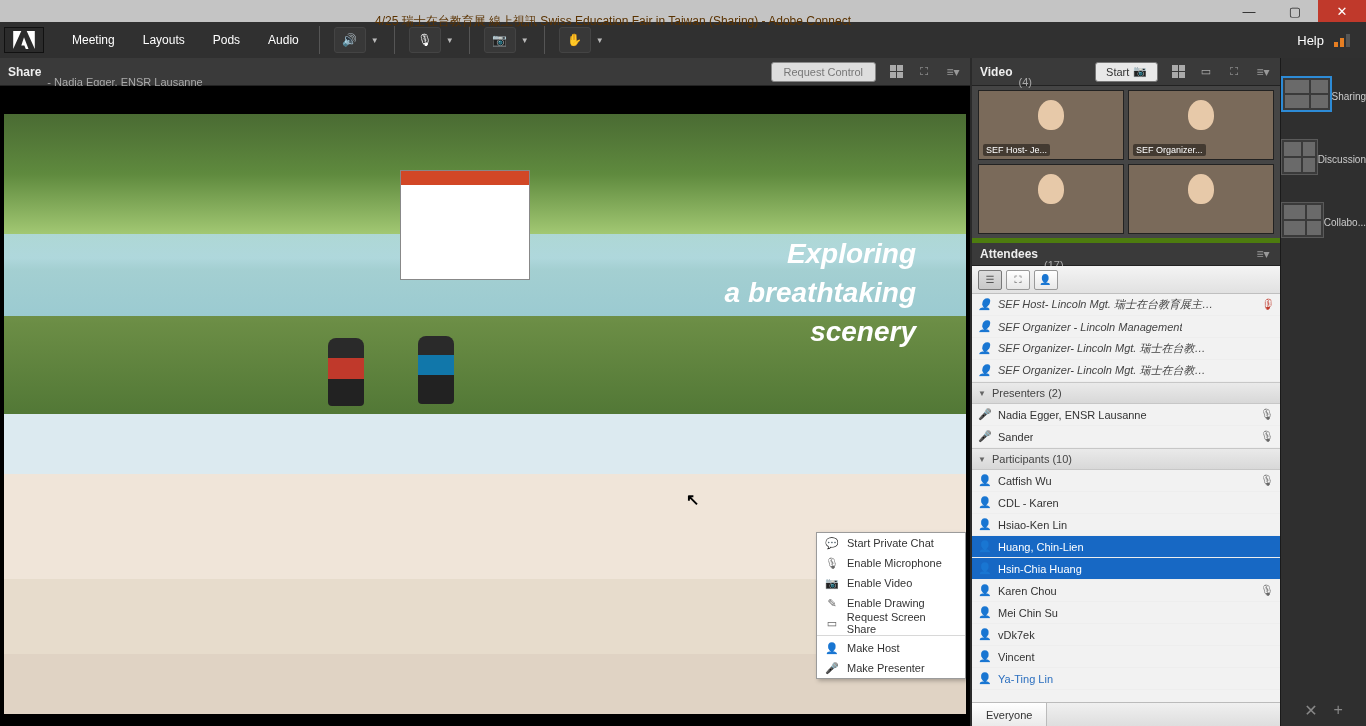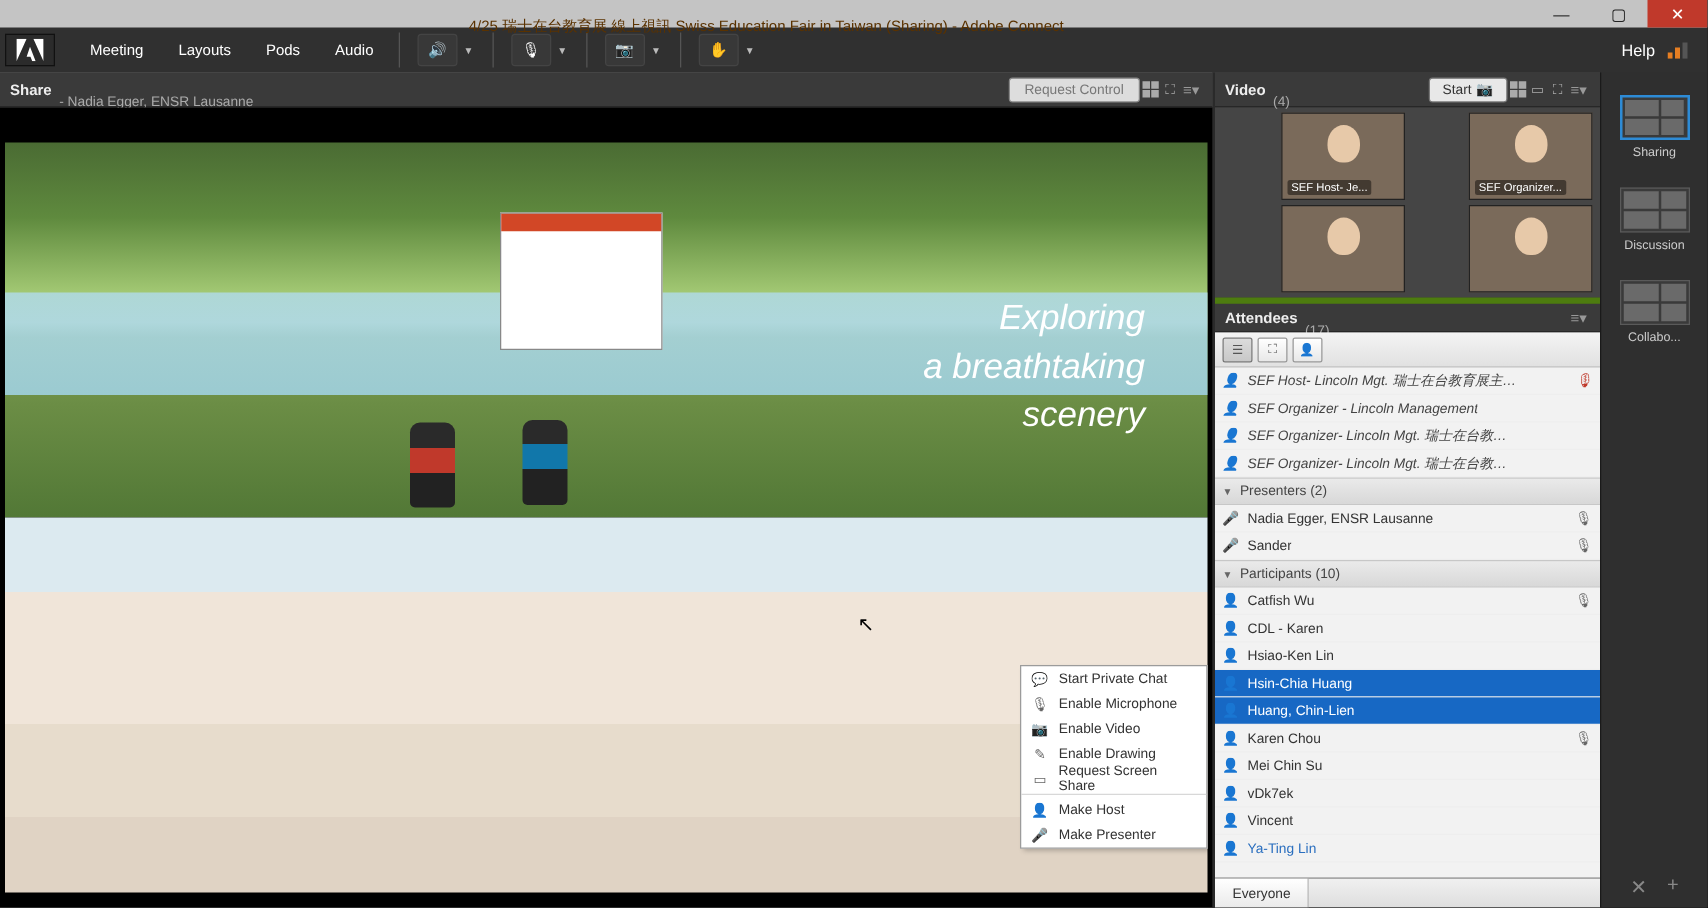--- a/index.html
+++ b/index.html
@@ -23,40 +23,40 @@
 .signal { width: 18px; height: 14px; margin-left: 10px; }
 
 .workspace { display: flex; height: 668px; }
 .main-col { width: 970px; display: flex; flex-direction: column; background: #737373; }
 .side-col { width: 310px; display: flex; flex-direction: column; background: #454545; border-left: 2px solid #2a2a2a; }
 .layout-col { width: 86px; background: #2f2f2f; border-left: 1px solid #1a1a1a; padding-top: 18px; position: relative; }
 
 .pod-header { height: 28px; background: #3a3a3a; border-bottom: 1px solid #222; display: flex; align-items: center; padding: 0 8px; color: #ddd; font-size: 12px; }
 .pod-header .light { color: #eee; font-weight: 600; }
 .pod-header .sub { color: #aaa; margin-left: 6px; font-size: 11px; margin-top: 21px; }
-.pod-opts { margin-left: auto; display: flex; align-items: center; gap: 0; }
+.pod-opts { margin-left: auto; display: flex; align-items: center; gap: 12px; }
 .request-btn { height: 20px; padding: 0 12px; background: #ddd; border: 1px solid #888; border-radius: 3px; font-size: 11px; color: #777; }
 .ico-sm { width: 16px; height: 16px; display: inline-flex; align-items: center; justify-content: center; color: #aaa; font-size: 11px; }
 .pod-menu-ico { width: 18px; text-align: center; color: #999; }
 
-.share-body { flex: 1; background: #000; position: relative; overflow: hidden; }
+.share-body { flex: 1; background: #000; position: relative; overflow: hidden; font-weight: bold; }
 .scene { position: absolute; left: 4px; right: 4px; top: 28px; bottom: 24px; }
 .sky { position: absolute; left:0; right:0; top:0; height: 300px; background: linear-gradient(180deg, #4a6b33 0%, #5f8a3e 20%, #a2c873 40%, #c8daa8 48%, #7fa055 52%, #6b8d45 70%, #527836 100%); }
 .scene .band1 { position: absolute; left:0; right:0; top:120px; height: 82px; background: linear-gradient(180deg, rgba(176,218,230,.85), rgba(160,209,224,.9)); }
 .scene .band2 { position: absolute; left:0; right:0; top:300px; height: 300px; background: linear-gradient(180deg, #dceaf0 0 20%, #f0e5d9 20% 55%, #e7dccc 55% 80%, #e0d3c4 80% 100%); }
 .scene .thumb { position: absolute; left: 396px; top: 56px; width: 130px; height: 110px; background: #fff; border: 1px solid #888; }
 .scene .thumb .tb { height: 14px; background: #d24726; }
 .scene .txt { position: absolute; right: 50px; top: 120px; color: #fff; font-size: 28px; text-align: right; font-style: italic; line-height: 1.4; }
 .hiker { position: absolute; width: 36px; height: 68px; border-radius: 8px 8px 4px 4px; }
 .hiker.h1 { left: 324px; top: 224px; background: linear-gradient(#2a2a2a 0 30%, #c0392b 30% 60%, #222 60%); }
 .hiker.h2 { left: 414px; top: 222px; background: linear-gradient(#2a2a2a 0 28%, #17a 28% 58%, #222 58%); }
 .cursor { position: absolute; left: 682px; top: 376px; font-size: 16px; color: #000; }
 
 .video-body { background: #454545; padding: 4px 6px; display: grid; grid-template-columns: 1fr 1fr; gap: 4px; }
-.video-tile { height: 70px; background: #7a6a5a; border: 1px solid #222; position: relative; overflow: hidden; margin-left: 47px; }
+.video-tile { height: 70px; background: #7a6a5a; border: 1px solid #222; position: relative; overflow: hidden; }
 .video-tile .lbl { position: absolute; left: 4px; bottom: 3px; font-size: 9px; color: #fff; background: rgba(0,0,0,.45); padding: 1px 3px; border-radius: 2px; }
 .video-tile .face { position:absolute; left:50%; top:36%; transform:translate(-50%,-50%); width:26px; height:30px; background:#e7c9a9; border-radius:50% 50% 46% 46%; }
 .start-btn { height: 20px; padding: 0 10px; background: #e8e8e8; border: 1px solid #777; border-radius: 3px; font-size: 11px; display: inline-flex; align-items: center; gap: 4px; color:#333; }
 
 .att-body { flex: 1; background: #f2f2f2; color: #333; font-size: 11px; overflow: auto; position: relative; }
 .att-toolbar { height: 28px; background: linear-gradient(#f4f4f4,#e1e1e1); border-bottom: 1px solid #bfbfbf; display: flex; align-items: center; padding: 0 6px; gap: 4px; }
 .att-tool { width: 24px; height: 20px; border: 1px solid #999; border-radius: 2px; background: linear-gradient(#fff,#e8e8e8); display:flex; align-items:center; justify-content:center; font-size:10px; color:#555; }
 .att-tool.active { background: linear-gradient(#dcdcdc,#c8c8c8); border-color:#777; }
 .att-row { height: 22px; display: flex; align-items: center; padding: 0 6px; border-bottom: 1px solid #eee; gap: 6px; }
 .att-row.host { font-style: italic; color: #444; }
@@ -68,21 +68,21 @@
 .tri { font-size: 8px; color: #666; }
 .pi { width: 14px; height: 14px; display:inline-flex; align-items:center; justify-content:center; }
 .everyone-tab { height: 24px; background: linear-gradient(#f0f0f0,#dedede); border-top: 1px solid #bbb; display:flex; }
 .everyone-tab .tab { padding: 0 14px; font-size: 11px; color: #333; display:flex; align-items:center; border-right:1px solid #bbb; background: linear-gradient(#fff,#eaeaea); }
 
 .ctx-menu { position: absolute; left: 816px; top: 532px; width: 150px; background: #fff; border: 1px solid #9b9b9b; box-shadow: 2px 2px 4px rgba(0,0,0,.25); font-size: 11px; color: #333; z-index: 50; }
 .ctx-item { display: flex; align-items: center; gap: 8px; height: 20px; padding: 0 8px; }
 .ctx-sep { height: 1px; background: #d8d8d8; margin: 2px 0; }
 .ctx-ico { width: 14px; text-align: center; color: #666; }
 
-.layout-item { display: flex; flex-direction: column; align-items: center; margin-bottom: 22px; color: #ccc; font-size: 10px; }
+.layout-item { display: flex; flex-direction: row; align-items: center; margin-bottom: 22px; color: #ccc; font-size: 10px; }
 .layout-thumb { width: 56px; height: 36px; background: #3a3a3a; border: 1px solid #5a5a5a; display: grid; grid-template-columns: 3fr 2fr; grid-template-rows: 1fr 1fr; gap: 2px; padding: 2px; margin-bottom: 5px; }
 .layout-thumb.sel { border: 2px solid #2d8bd6; }
 .layout-thumb div { background: #6a6a6a; }
 .layout-foot { position:absolute; bottom:6px; left:0; right:0; display:flex; justify-content:center; gap:16px; color:#888; font-size:16px; }
 
 .icon-grid { display:inline-grid; grid-template-columns: repeat(2, 6px); grid-template-rows: repeat(2, 6px); gap:1px; }
 .icon-grid span { background:#aaa; }
 </style>
 </head>
 <body>
@@ -277,25 +277,25 @@
       <div class="att-row">
           <span class="pi">👤</span>
           <span class="nm">CDL - Karen</span>
         </div>
       <div class="att-row">
           <span class="pi">👤</span>
           <span class="nm">Hsiao-Ken Lin</span>
         </div>
       <div class="att-row sel">
           <span class="pi">👤</span>
+          <span class="nm">Huang, Chin-Lien</span>
+        </div>
+      <div class="att-row sel">
+          <span class="pi">👤</span>
           <span class="nm">Hsin-Chia Huang</span>
-        </div>
-      <div class="att-row sel">
-          <span class="pi">👤</span>
-          <span class="nm">Huang, Chin-Lien</span>
         </div>
       <div class="att-row">
           <span class="pi">👤</span>
           <span class="nm">Karen Chou</span>
           <span class="mic">🎙</span>
         </div>
       <div class="att-row">
           <span class="pi">👤</span>
           <span class="nm">Mei Chin Su</span>
         </div>

